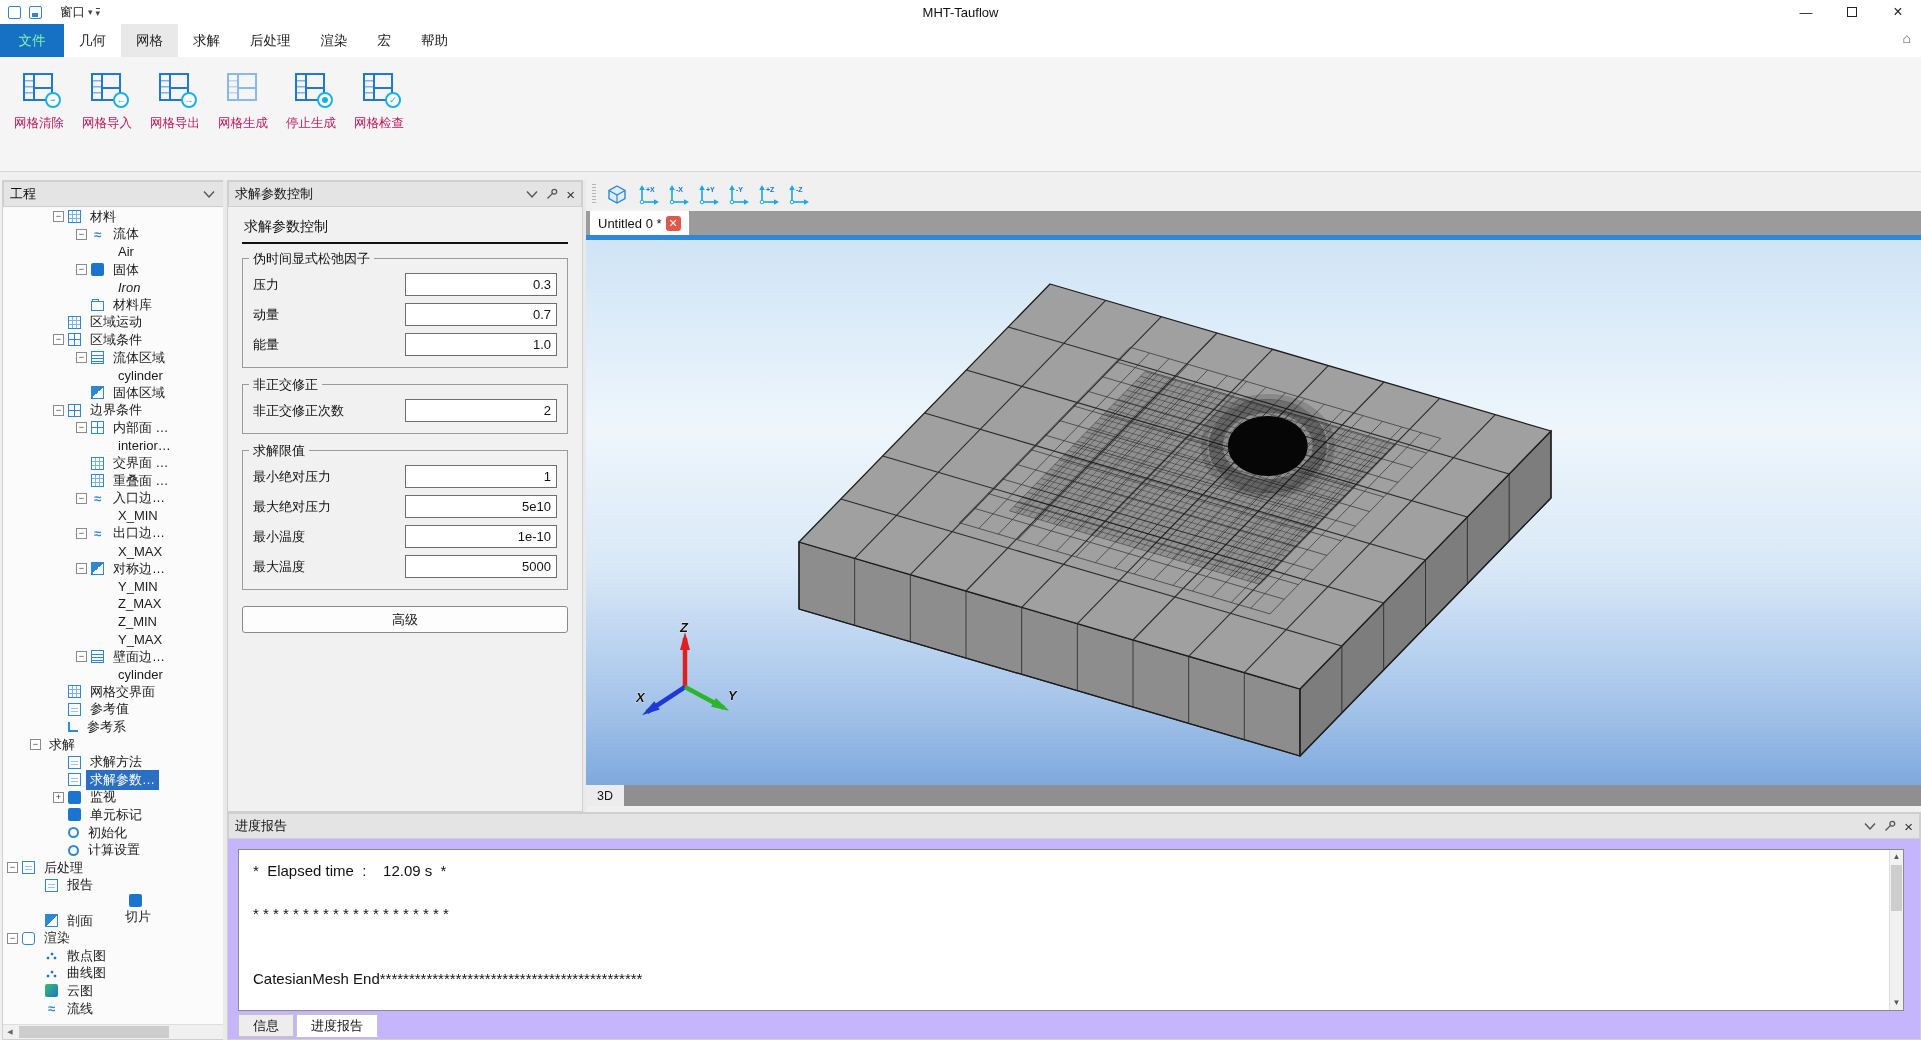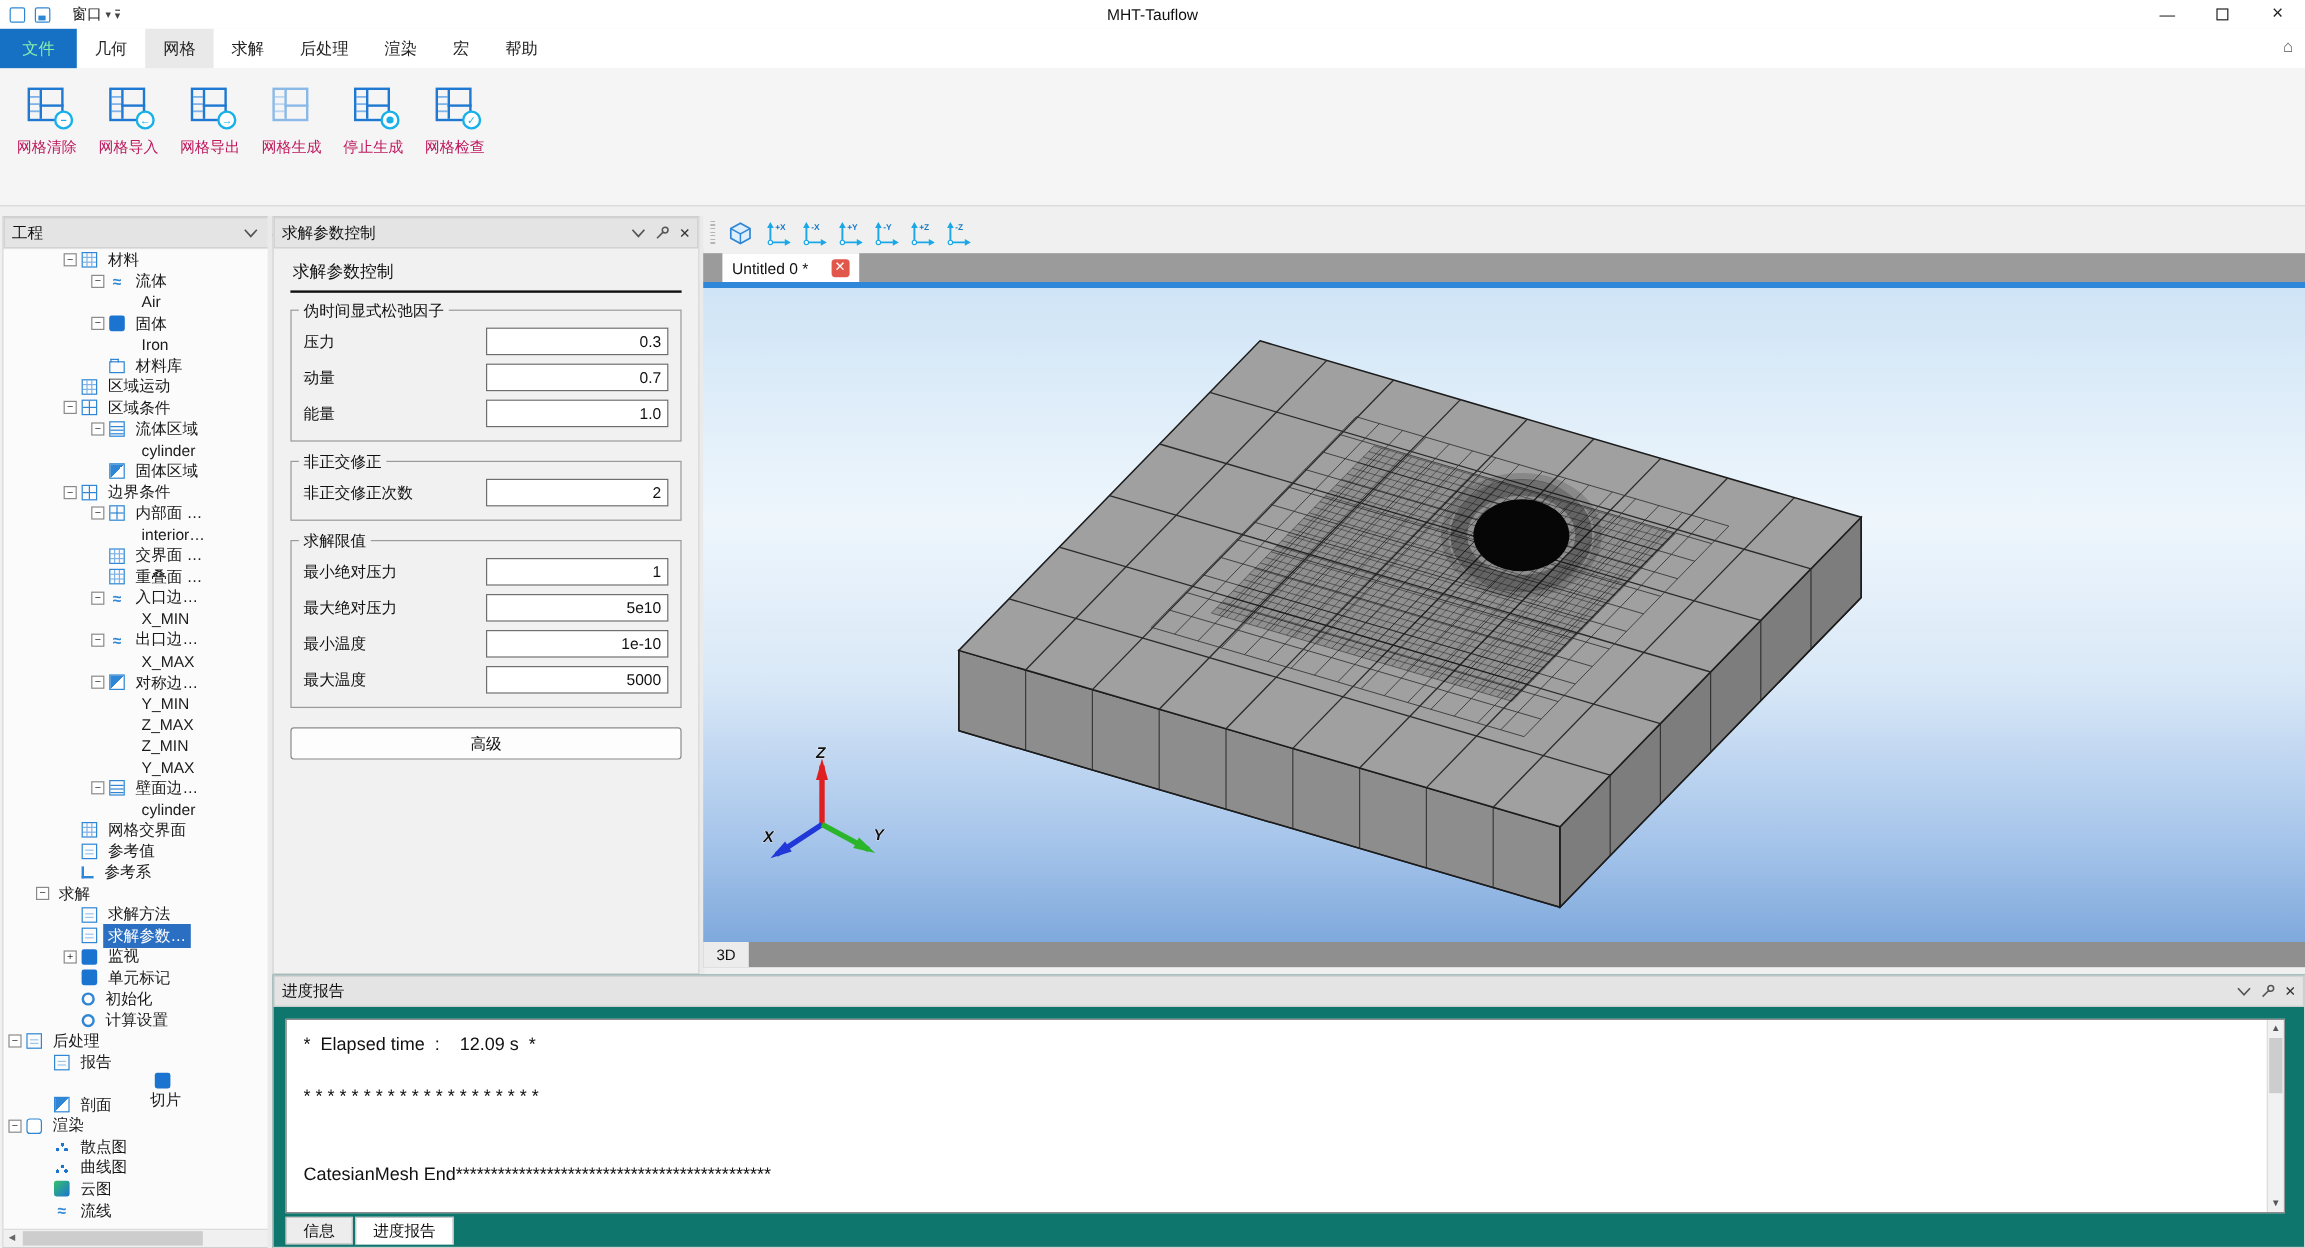--- a/index.html
+++ b/index.html
@@ -121,32 +121,32 @@
   .prow input{width:152px;height:23px;border:1px solid #6e6e6e;background:#fff;text-align:right;
               padding:0 5px;font-size:13px;color:#111;}
   #adv-btn{display:block;width:100%;height:27px;background:#fdfdfd;border:1px solid #8a8a8a;border-radius:3px;
            font-size:13px;color:#111;margin-top:4px;}
 
   
   #view-toolbar{position:absolute;left:586px;top:180px;right:0;height:27px;background:#f0f0f0;display:flex;align-items:center;}
   #vt-handle{width:4px;height:20px;margin:0 6px 0 6px;background:repeating-linear-gradient(#b5b5b5 0 1px,transparent 1px 3px);}
   .vt-btn{width:30px;height:24px;display:flex;align-items:center;justify-content:center;}
   #tabbar{position:absolute;left:586px;top:211px;right:0;height:24px;background:#9b9b9b;display:flex;align-items:stretch;}
-  #doc-tab{margin-left:16px;background:#fff;display:flex;align-items:center;gap:19px;padding:0 8px;font-size:13px;color:#111;}
+  #doc-tab{margin-left:4px;background:#fff;display:flex;align-items:center;gap:4px;padding:0 8px;font-size:13px;color:#111;}
   #tab-close{width:15px;height:15px;border-radius:3px;background:#e2574c;color:#fff;font-size:11px;line-height:15px;
              text-align:center;}
   #viewport{position:absolute;left:586px;top:235px;width:1335px;height:550px;
     background:linear-gradient(#cfe4f6 0%,#eef6fc 35%,#d9e8f7 60%,#a5c4ea 85%,#7fa9dc 100%);
     border-top:5px solid #2f87d9;overflow:hidden;}
   #viewport svg{display:block;}
   #mode-bar{position:absolute;left:586px;top:785px;right:0;height:21px;background:#8f8f8f;display:flex;}
   #mode-label{width:38px;background:#ececec;color:#111;font-size:12.5px;display:flex;align-items:center;justify-content:center;}
 
   
-  #progress-panel{position:absolute;left:227px;top:812px;right:0;bottom:0;background:#0f766e;border:1px solid #cfcfcf;}
+  #progress-panel{position:absolute;left:227px;top:812px;right:0;bottom:0;background:#c4b5fd;border:1px solid #cfcfcf;}
   #console{position:absolute;left:10px;right:16px;top:36px;bottom:28px;background:#fff;border:1px solid #8a8a8a;}
   #console-text{position:absolute;left:14px;top:10px;right:20px;bottom:4px;font-size:15px;line-height:21.5px;
                 white-space:pre;color:#111;overflow:hidden;}
   #console-vsb{position:absolute;right:0;top:0;bottom:0;width:14px;background:#f1f1f1;border-left:1px solid #ddd;}
   #console-vsb .arr{height:14px;font-size:8px;color:#555;text-align:center;line-height:14px;}
   #console-vsb .arr.down{position:absolute;bottom:0;left:0;right:0;}
   #console-vsb .thumb{position:absolute;top:15px;left:1px;right:1px;height:46px;background:#cdcdcd;}
   #bottom-tabs{position:absolute;left:10px;bottom:2px;height:23px;display:flex;gap:2px;}
   .btab{padding:0 14px;display:flex;align-items:center;font-size:13px;color:#111;background:#ededed;border:1px solid #c4c4c4;}
   .btab.active{background:#fff;border-bottom-color:#fff;}
@@ -265,21 +265,21 @@
         </div>
         <div class="trow" style="padding-left: 96px;">
           <span class="exp-spacer"></span>
           <span class="tlabel">Air</span>
         </div>
         <div class="trow" style="padding-left: 73px;">
           <span class="exp">−</span>
           <span class="mi mi-solid"></span>
           <span class="tlabel">固体</span>
         </div>
-        <div class="trow" style="padding-left: 96px;">
+        <div class="trow" style="padding-left: 96px; font-style: italic;">
           <span class="exp-spacer"></span>
           <span class="tlabel">Iron</span>
         </div>
         <div class="trow" style="padding-left: 73px;">
           <span class="exp-spacer"></span>
           <span class="mi mi-folder"></span>
           <span class="tlabel">材料库</span>
         </div>
         <div class="trow" style="padding-left: 50px;">
           <span class="exp-spacer"></span>

